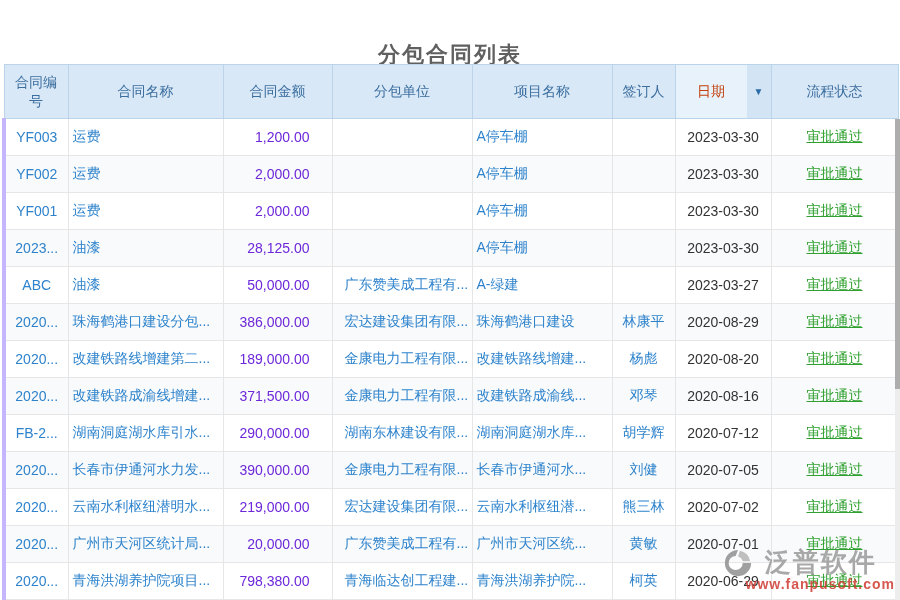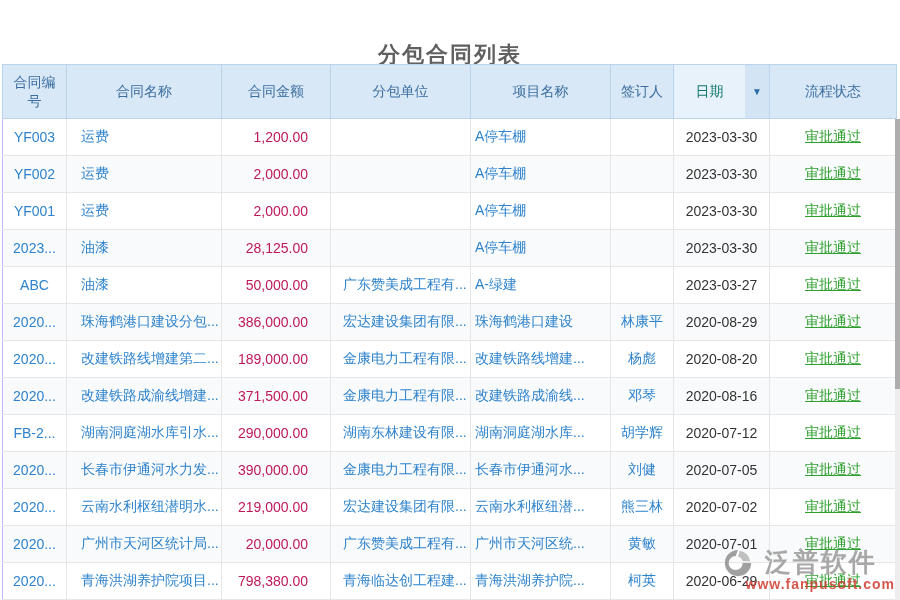--- a/index.html
+++ b/index.html
@@ -11,34 +11,34 @@
     color:#606060; letter-spacing:2px; padding-top:40px; }
 
   .table-wrap { position:absolute; top:64px; left:2px; width:894px; }
   table { border-collapse:collapse; table-layout:fixed; width:894px; }
 
   thead th { height:54px; background:#d8e8f6; color:#3c6e9f; font-weight:normal;
     font-size:14px; border:1px solid #bcd4ea; text-align:center; padding:0 8px;
     line-height:1.35; cursor:pointer; }
   thead th.th-date { background:#e8f2fb; padding:0; }
   .date-th { display:flex; align-items:center; height:100%; }
-  .date-th .date-label { flex:1; text-align:center; color:#0f766e; }
+  .date-th .date-label { flex:1; text-align:center; color:#c2410c; }
   .date-th .sort-btn { width:24px; height:100%; display:flex; align-items:center;
     justify-content:center; background:#d3e5f4; color:#2b6ca8; font-size:10px;
     cursor:pointer; }
 
   tbody td { height:37px; font-size:14px; color:#333;
     border-bottom:1px solid #e6e6e6; border-right:1px solid #e6e6e6;
     overflow:hidden; white-space:nowrap; }
   tbody tr:nth-child(even) td { background:#f9fafb; }
-  tbody td:first-child { border-left:1px solid #c4b5fd; }
+  tbody td:first-child { border-left:4px solid #c4b5fd; }
 
   .c-code   { text-align:center; }
-  .c-name   { text-align:left; padding-left:14px; }
-  .c-amount { text-align:right; padding-right:22px; color:#be185d; }
+  .c-name   { text-align:left; padding-left:4px; }
+  .c-amount { text-align:right; padding-right:22px; color:#6d28d9; }
   .c-subunit{ text-align:left; padding-left:12px; }
   .c-project{ text-align:left; padding-left:4px; }
   .c-signer { text-align:center; }
   .c-date   { text-align:center; color:#333; }
   .c-status { text-align:center; }
 
   a.blue-link { color:#2e83cc; text-decoration:none; cursor:pointer; }
   .blue-text  { color:#2e83cc; }
   a.status-link { color:#30a130; text-decoration:underline; cursor:pointer; }
 

